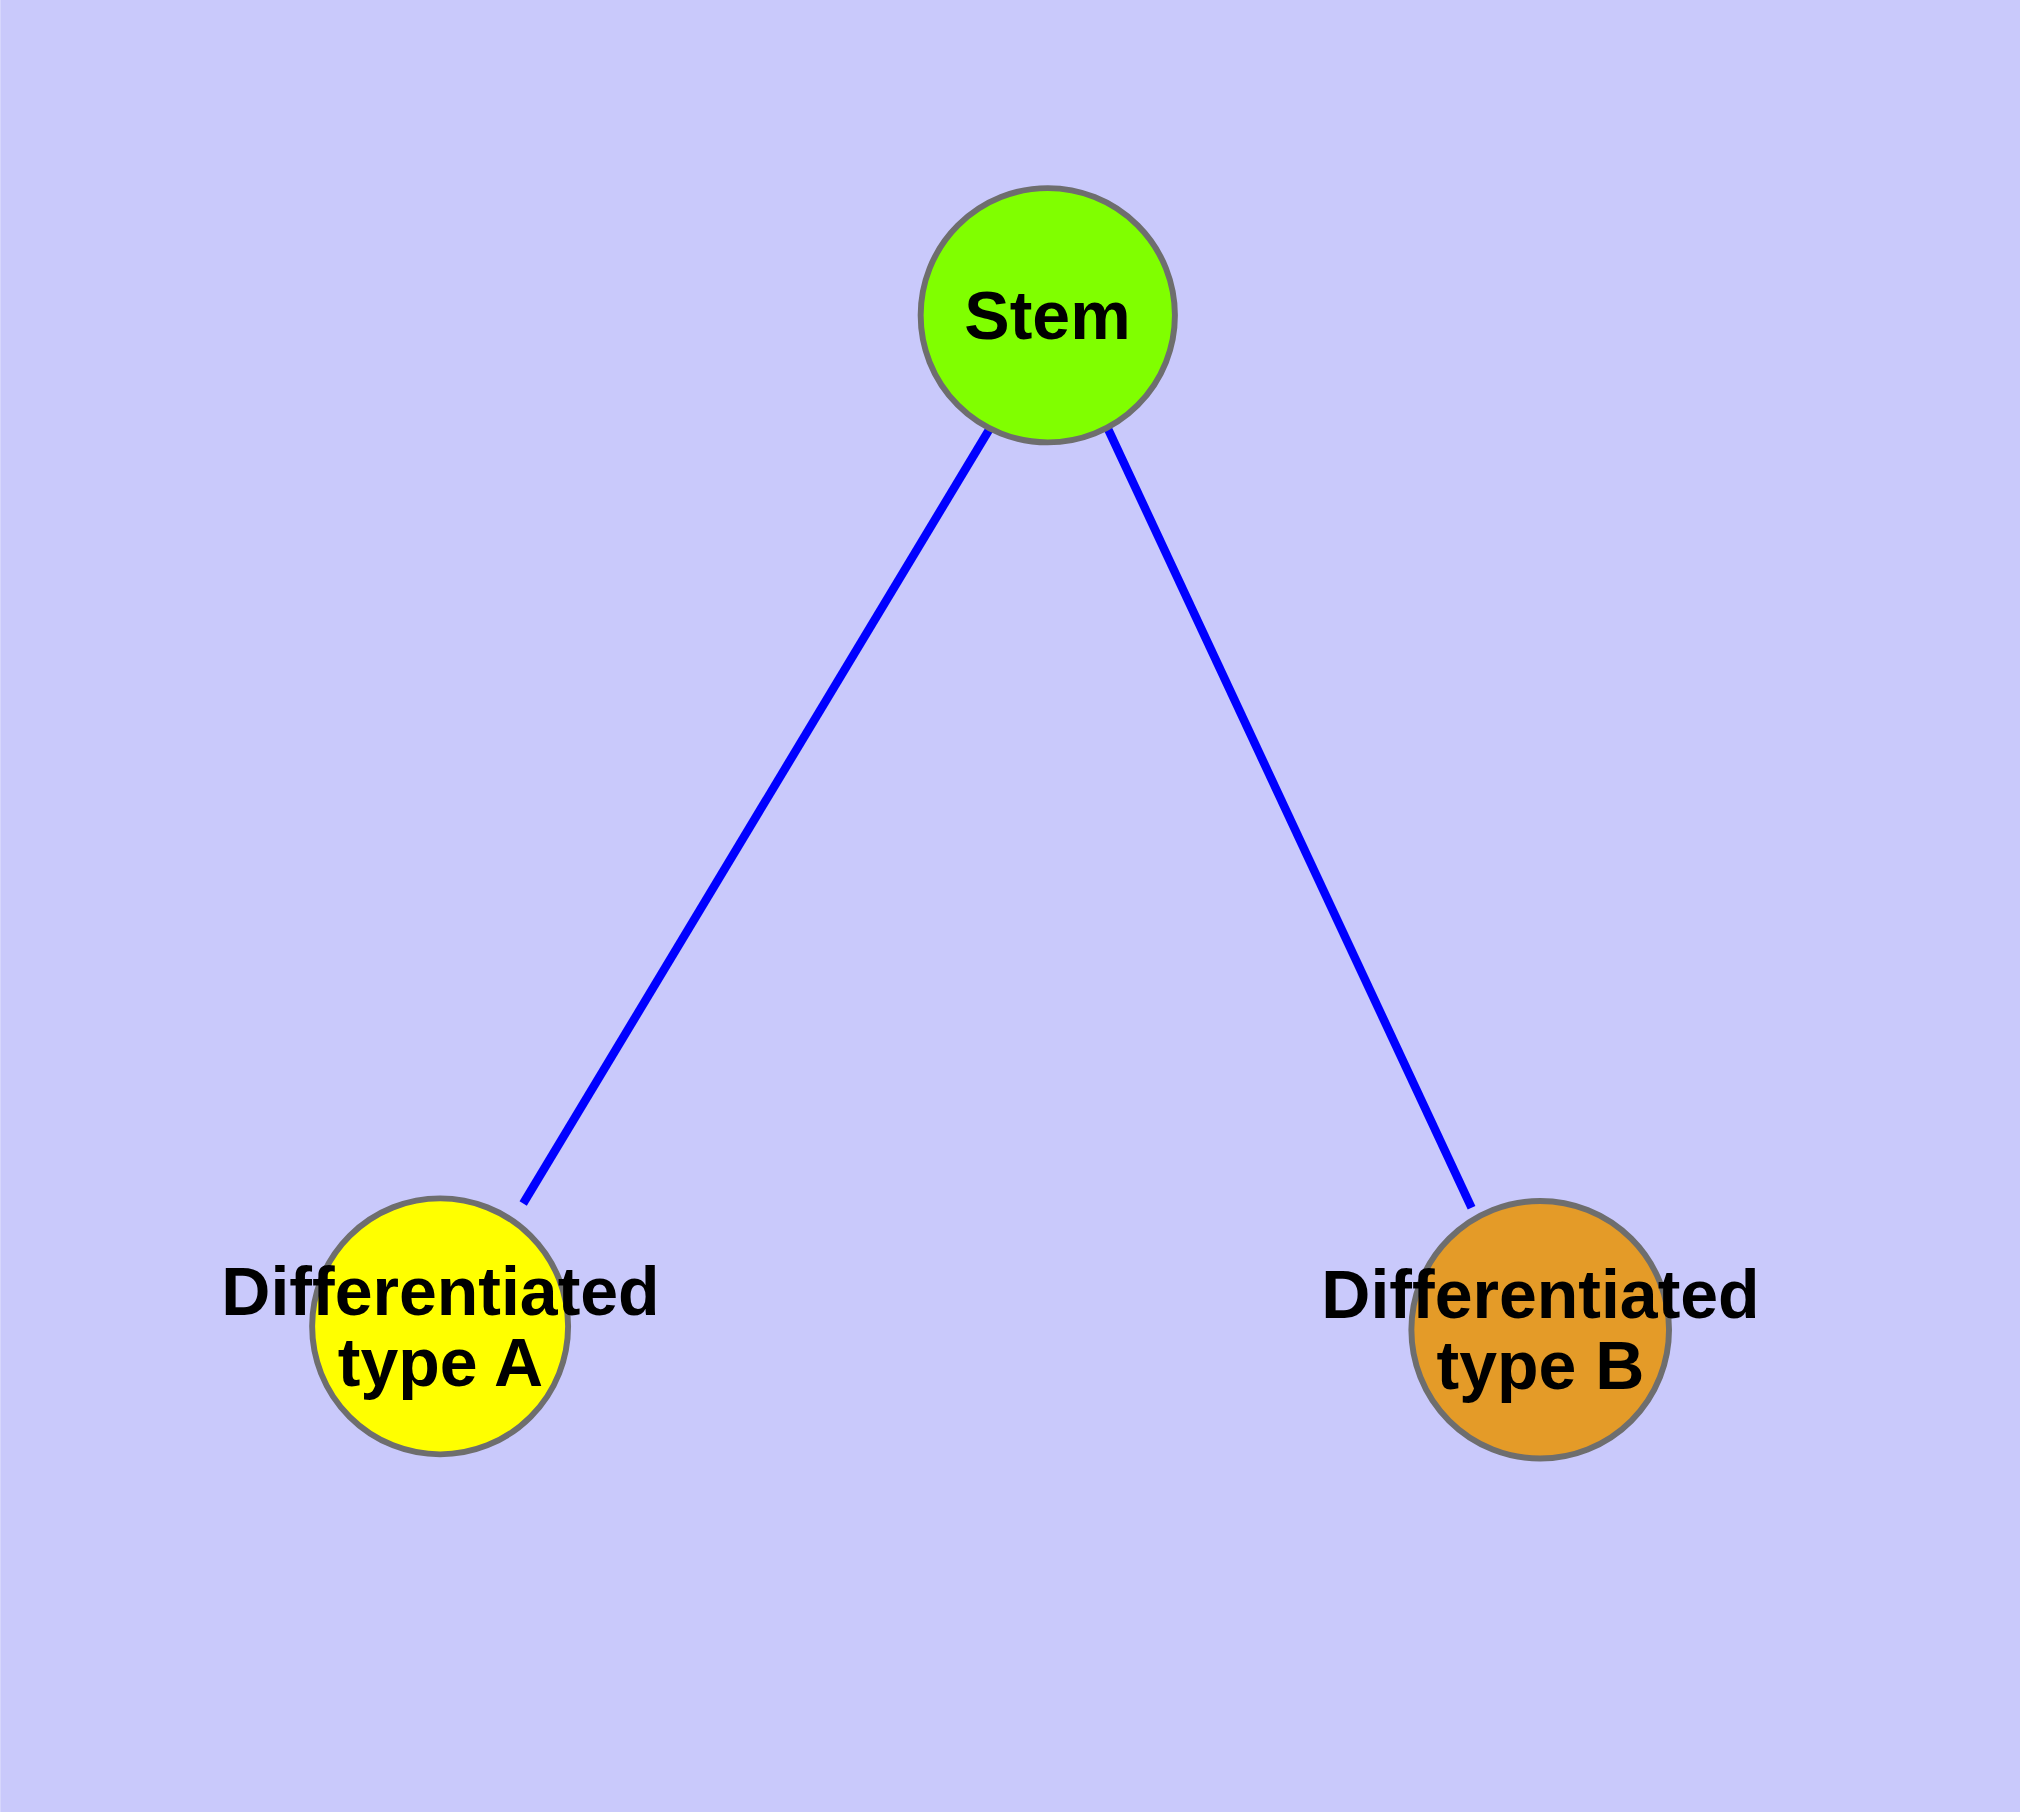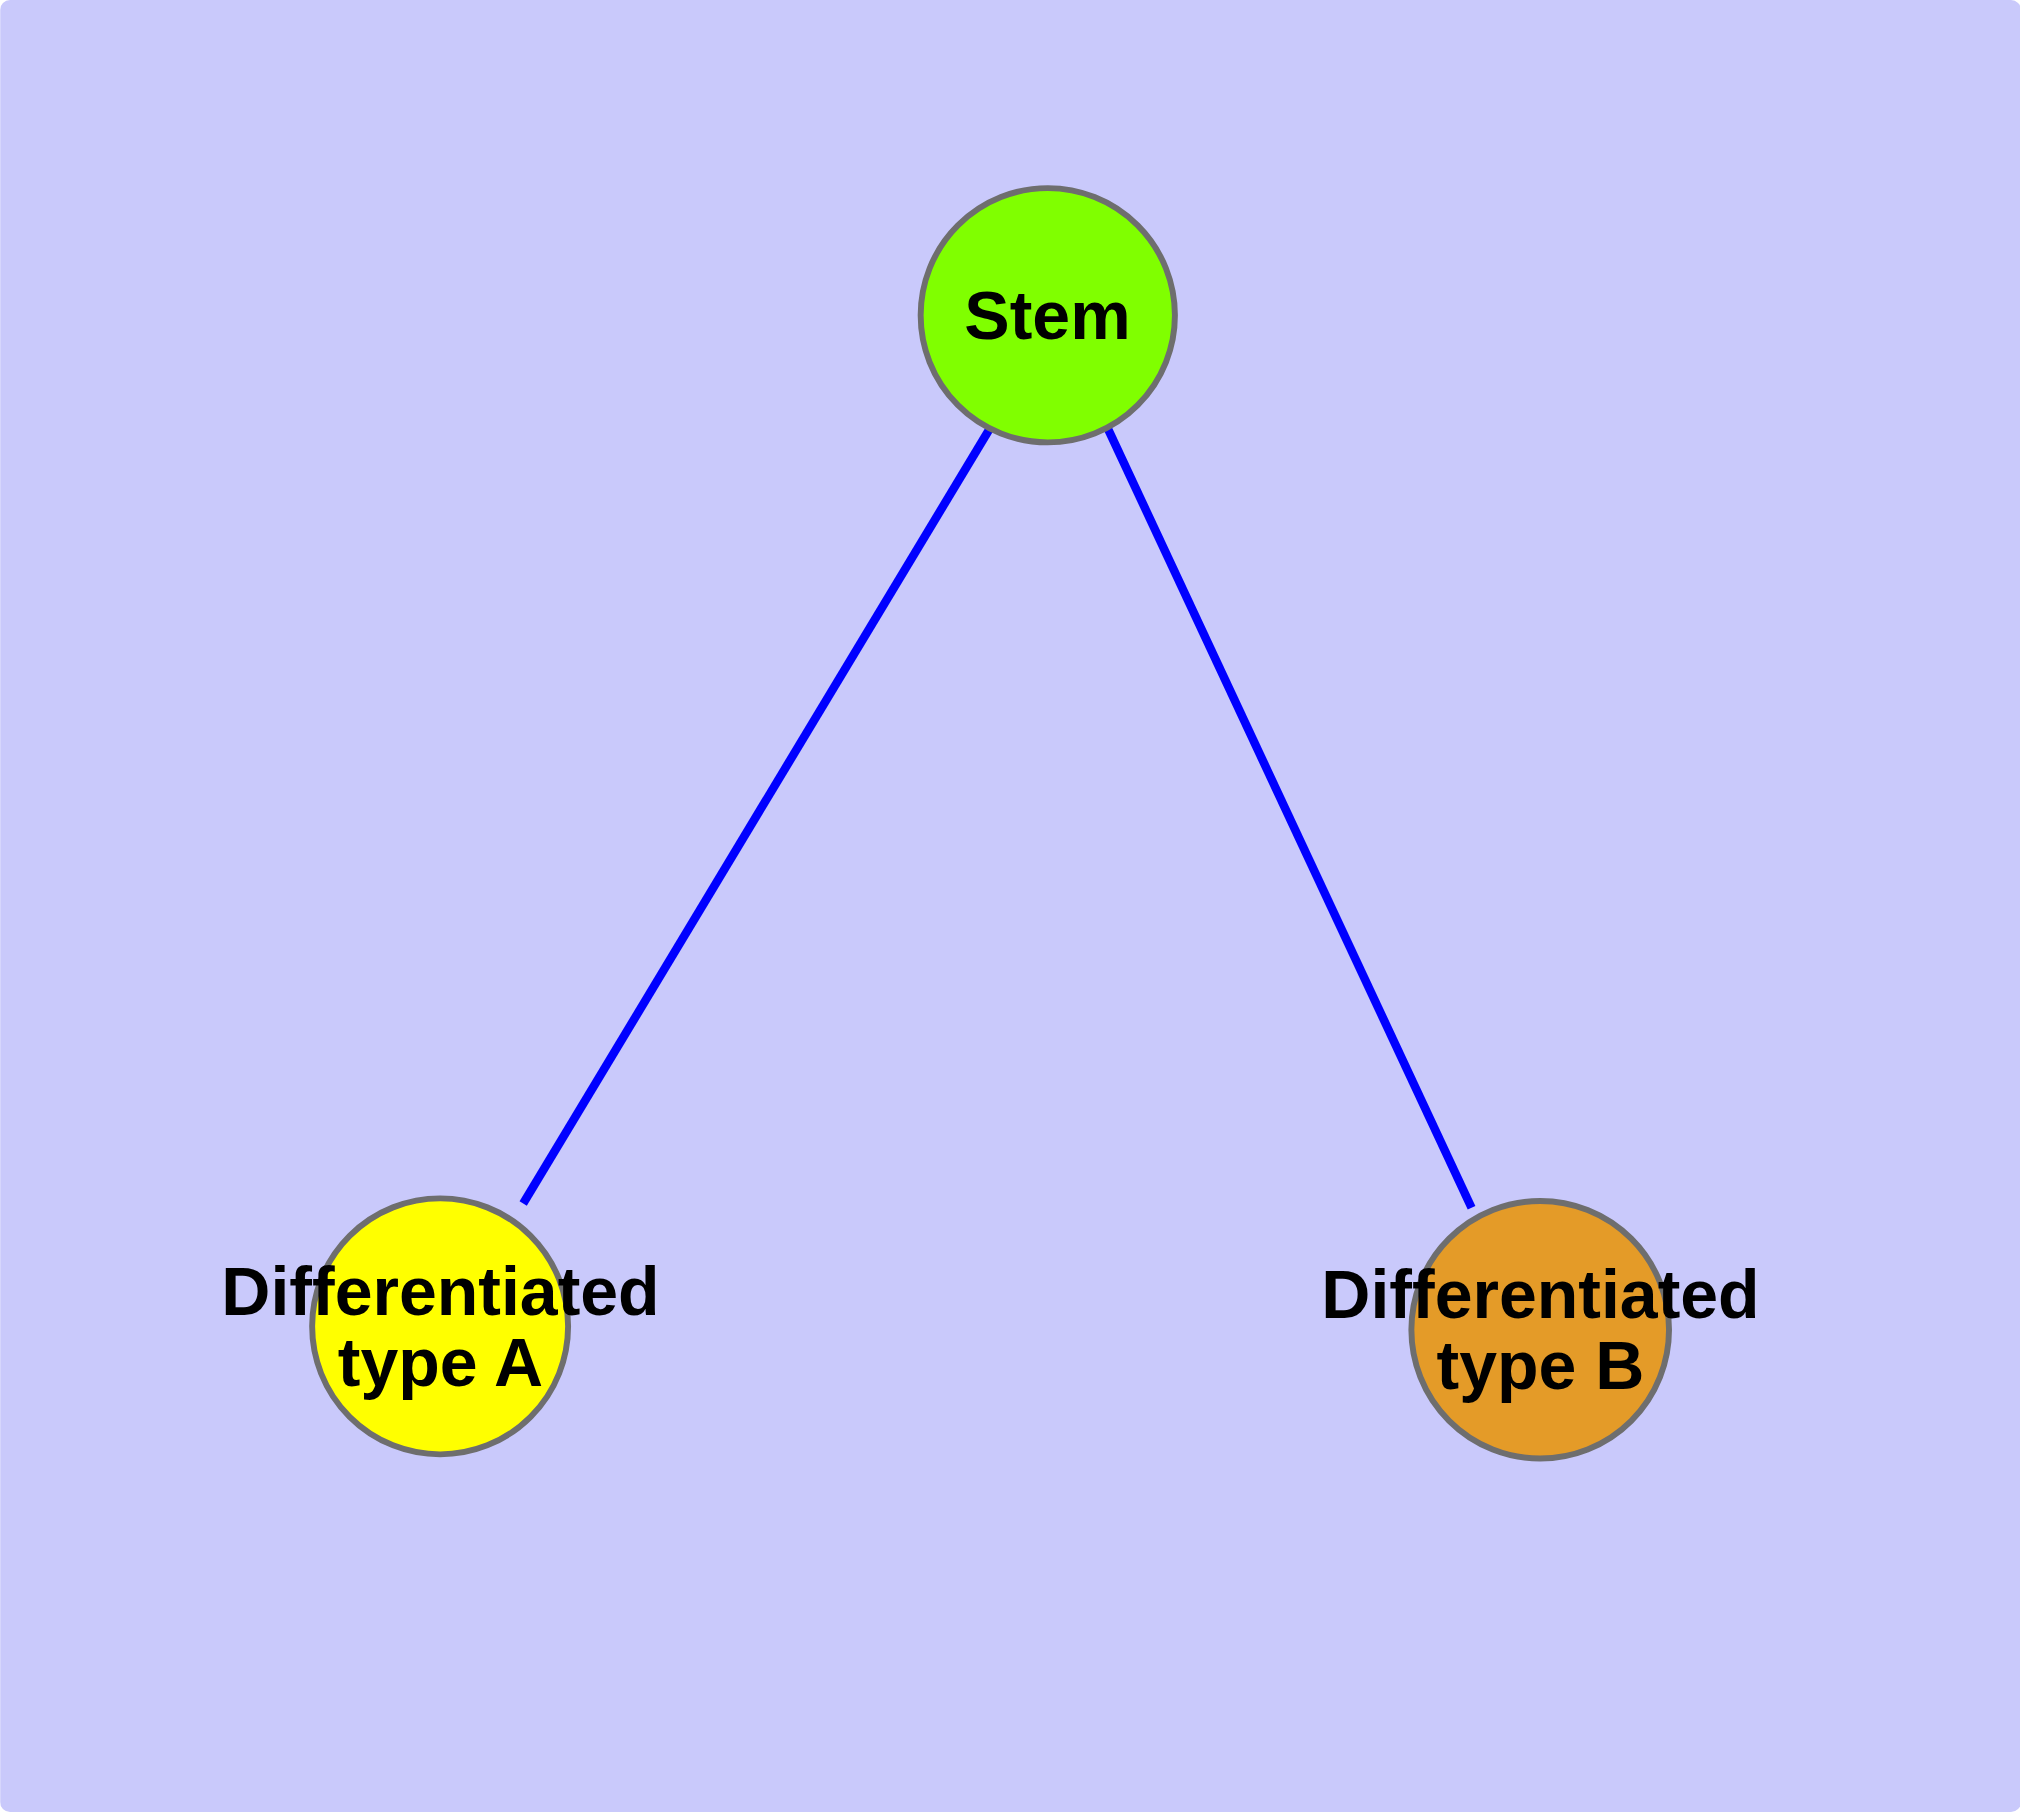--- a/index.html
+++ b/index.html
@@ -35,21 +35,21 @@
   .node-label.single {
     font-size: 68px;
   }
   .node-label.double {
     font-size: 68px;
   }
 </style>
 </head>
 <body>
 
-<div id="canvas" style="width: 2021px; height: 1812px; border-radius: 10px;">
+<div id="canvas" style="width: 2021px; height: 1812px;">
 
   <svg id="graph-svg" viewBox="0 0 2384 2138" xmlns="http://www.w3.org/2000/svg" style="width: 2021px; height: 1812px;">
     <rect id="bg-rect" x="0" y="0" width="2384" height="2138" fill="#c9c9fb"></rect>
 
     <g id="edges-group">
       <line id="edge-0" x1="1168" y1="505" x2="617" y2="1420" stroke="#0000ff" stroke-width="10" stroke-linecap="butt"></line>
       <line id="edge-1" x1="1307" y1="506" x2="1736" y2="1425" stroke="#0000ff" stroke-width="10" stroke-linecap="butt"></line>
     </g>
 
     <g id="nodes-group">

